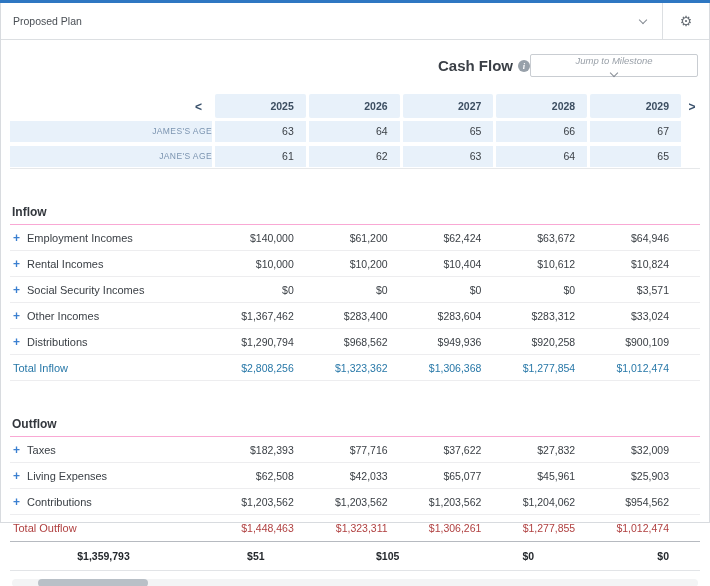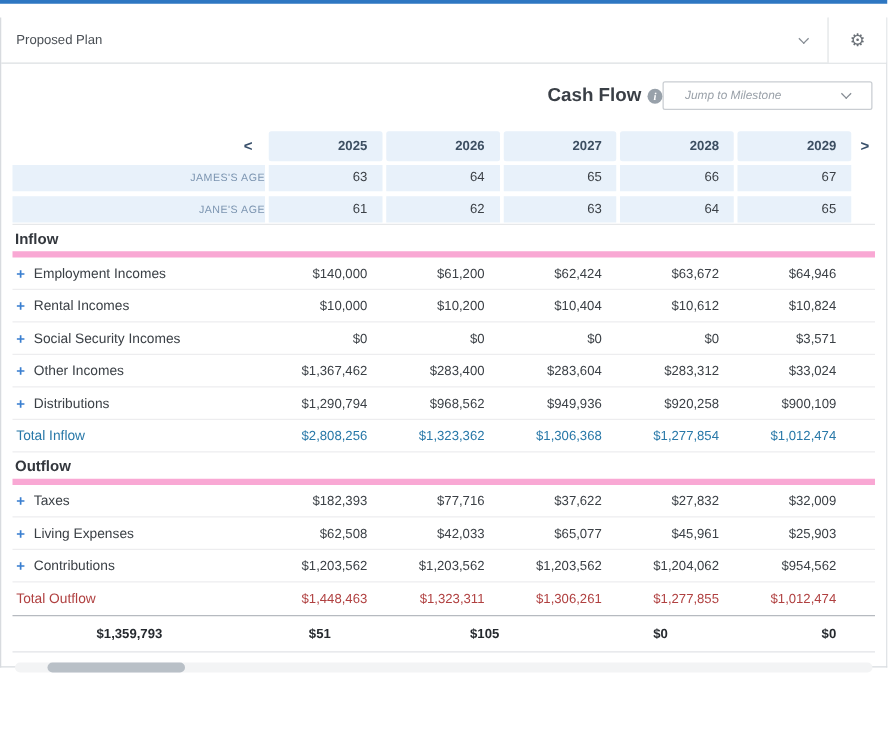--- a/index.html
+++ b/index.html
@@ -1,19 +1,19 @@
 <!DOCTYPE html>
 <html><head>
 <meta charset="utf-8">
 <style>
   * { margin:0; padding:0; box-sizing:border-box; }
   html,body { width:710px; height:586px; background:#fff;
     font-family:"Liberation Sans", sans-serif; position:relative; overflow:hidden; }
   .accent { height:3px; background:#2e77c2; }
-  .card { position:absolute; top:14px; left:0; width:710px; height:520px;
+  .card { position:absolute; top:3px; left:0; width:710px; height:520px;
     border:1px solid #d8dbdf; border-top:none; background:#fff; }
 
   
   .topbar { height:37px; display:flex; align-items:stretch; border-bottom:1px solid #dcdfe2; }
   .plan-select { flex:1; display:flex; align-items:center; justify-content:space-between;
     padding:0 16px 0 12px; cursor:pointer; font-size:10.5px; color:#4a4f55; }
   .divider-v { width:1px; background:#dcdfe2; }
   .gear-btn { width:46px; border:none; background:#fff; display:flex;
     align-items:center; justify-content:center; cursor:pointer; }
   .gear { font-size:14px; color:#6a7077; line-height:1; }
@@ -23,22 +23,22 @@
   
   .content { padding:14px 9px 0 9px; }
   .content-header { display:flex; justify-content:flex-end; align-items:center;
     padding:0 2px; height:23px; }
   .title-wrap { display:flex; align-items:center; gap:5px; }
   h1 { font-size:15px; font-weight:700; color:#3a3f46; }
   .info { width:12px; height:12px; border-radius:50%; background:#98a1aa; color:#fff;
     font-size:8.5px; display:flex; align-items:center; justify-content:center;
     font-style:italic; font-weight:700; cursor:pointer; font-family:"Liberation Serif",serif; }
   .jump-select { width:168px; height:23px; border:1px solid #c9cdd2; border-radius:2px;
-    display:flex; align-items:center; justify-content:space-between; padding:0 17px;
-    cursor:pointer; background:#fff; }
+    display:flex; align-items:center; justify-content:space-between; padding:0 27px;
+    cursor:pointer; background:#fff;flex-direction:column; }
   .jump-ph { font-size:9.5px; font-style:italic; color:#9aa1a9; }
 
   
   .table { margin-top:17px; }
   .r { display:flex; gap:3px; align-items:center; }
   .lbl { width:202px; flex:none; }
   .c { flex:1; text-align:right; padding-right:12px; font-size:10.5px; color:#3b4046; }
   .sp { width:16px; flex:none; text-align:center; }
 
   .years { height:24px; margin-bottom:2px; }
@@ -47,21 +47,21 @@
   .nav-l { text-align:right; padding-right:10px; }
   .navarrow { font-weight:700; color:#39506b; font-size:12px; cursor:pointer; }
 
   .age { height:23px; }
   .age .lbl, .age .c { background:#e8f1fa; height:21px; line-height:21px; }
   .age.james { margin-bottom:2px; }
   .age.jane { border-bottom:1px solid #e6e8ea; height:24px; }
   .agelbl { text-align:right; font-size:8.5px; letter-spacing:.4px;
     color:#7b94b0; }
 
-  .section { height:26px; border-bottom:5px solid #f9a8d4; }
+  .section { height:26px; border-bottom:1px solid #f9a8d4;margin-top:30px; }
   .seclbl { font-size:12px; font-weight:700; color:#33373d; padding-left:2px; }
 
   .data { height:26px; border-bottom:1px solid #ededef; }
   .datalbl { font-size:11px; color:#3b4046; display:flex; align-items:center; gap:7px;
     padding-left:3px; }
   .plus { color:#3a7fd0; font-size:12px; font-weight:700; cursor:pointer; line-height:1; }
   .totallbl { font-size:11px; padding-left:3px; }
   .total-blue .totallbl, .total-blue .c { color:#2878a8; }
   .total-red  .totallbl, .total-red  .c { color:#b04040; }
   .nobb { border-bottom:none; }

